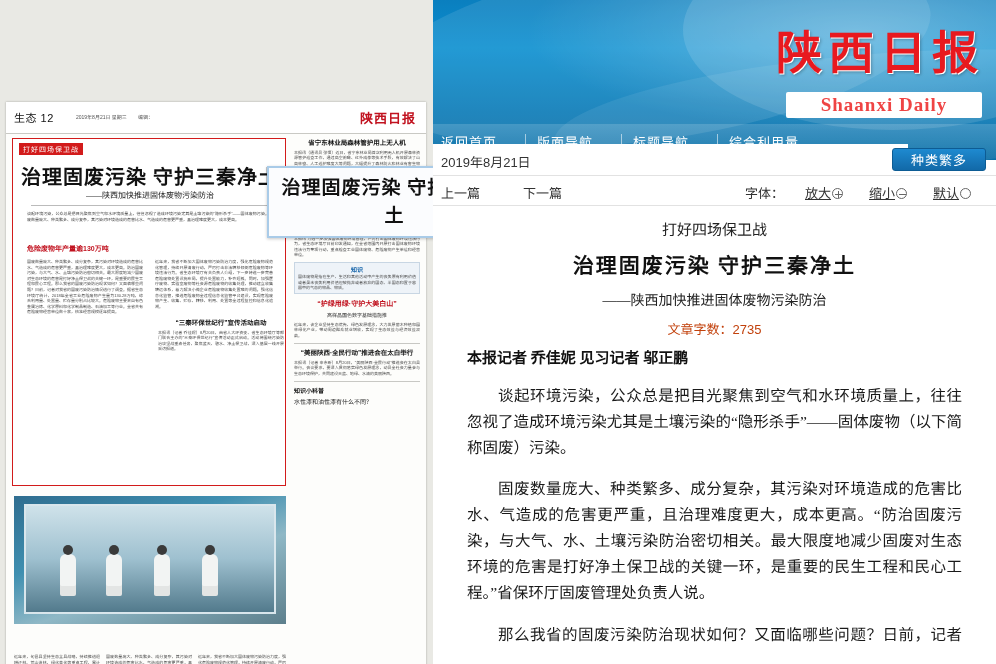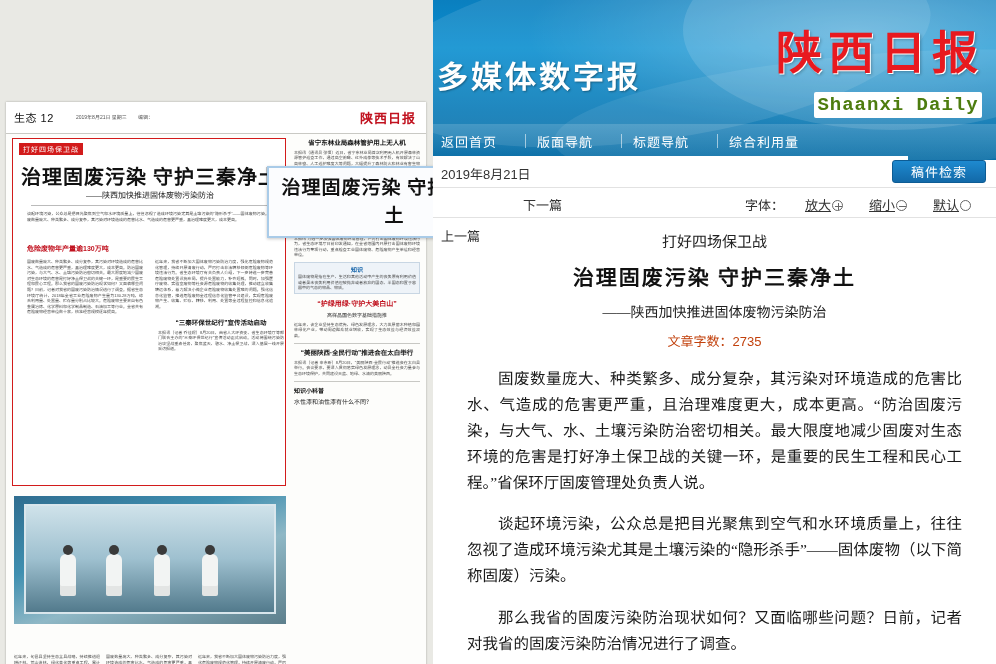--- a/index.html
+++ b/index.html
@@ -208,26 +208,26 @@
   .masthead {
     position: absolute; right: 12px; top: 16px;
     font-family: "Liberation Serif", serif;
     font-size: 46px; font-weight: bold; color: #e8191f;
     letter-spacing: 6px;
     text-shadow: 1px 1px 0 #fff, 2px 2px 3px rgba(0,0,0,.25);
     white-space: nowrap;
   }
   .masthead-en {
     position: absolute; right: 14px; top: 92px;
-    width: 168px; height: 26px;
+    width: 196px; height: 26px;
     background: #ffffff;
     border-radius: 2px;
     display: flex; align-items: center; justify-content: center;
-    font-family: Liberation Mono, monospace;
-    font-size: 19px; font-weight: bold; color: #4d7c0f;
+    font-family: Liberation Serif, serif;
+    font-size: 19px; font-weight: bold; color: #ef4444;
     letter-spacing: 1px;
   }
 
   
   .navrow {
     position: absolute; left: 0; bottom: 0;
     width: 563px; height: 36px;
     background: linear-gradient(180deg, rgba(255,255,255,.16), rgba(255,255,255,0));
   }
   .nav-item {
@@ -237,21 +237,21 @@
     cursor: pointer;
   }
   .nav-sep {
     position: absolute; top: 10px; width: 1px; height: 14px;
     background: rgba(255,255,255,.55);
   }
 
   
   .article-pane {
     position: absolute;
-    left: 433px; top: 156px; width: 475px; height: 504px;
+    left: 433px; top: 144px; width: 475px; height: 504px;
     background: #ffffff;
   }
   .meta-row {
     position: absolute; left: 0; top: 0; width: 563px; height: 32px;
     border-bottom: 1px solid #e2e2e2;
   }
   .meta-date {
     position: absolute; left: 8px; top: 8px;
     font-size: 13px; color: #333;
   }
@@ -265,21 +265,21 @@
     display: flex; align-items: center; justify-content: center;
     letter-spacing: 1px;
     cursor: pointer;
   }
   .tool-row {
     position: absolute; left: 0; top: 32px; width: 563px; height: 30px;
     border-bottom: 1px solid #e2e2e2;
   }
   .tool-prev {
     position: absolute; left: 8px; top: 7px;
-    font-size: 13px; color: #333; cursor: pointer; margin-top: 31px;
+    font-size: 13px; color: #333; cursor: pointer;
   }
   .tool-next {
     position: absolute; left: 90px; top: 7px;
     font-size: 13px; color: #333; cursor: pointer;
   }
   .font-label {
     position: absolute; left: 312px; top: 7px;
     font-size: 13px; color: #333;
   }
   .font-opt {
@@ -416,40 +416,39 @@
     </div>
 
     <div class="callout">治理固废污染  守护三秦净土</div>
   </div>
 
   <div class="banner">
     <div class="banner-swoosh1"></div>
     <div class="banner-swoosh2"></div>
     <div class="banner-swoosh3"></div>
 
-    <div class="banner-title">多媒体数字报</div>
     <div class="masthead">陕西日报</div>
     <div class="masthead-en">Shaanxi Daily</div>
 
     <div class="navrow">
       <div class="nav-item" style="left:8px;">返回首页</div>
       <div class="nav-sep" style="left:92px;"></div>
       <div class="nav-item" style="left:104px;">版面导航</div>
       <div class="nav-sep" style="left:188px;"></div>
       <div class="nav-item" style="left:200px;">标题导航</div>
       <div class="nav-sep" style="left:284px;"></div>
       <div class="nav-item" style="left:296px;">综合利用量</div>
     </div>
   </div>
 
   <div class="article-pane">
 
     <div class="meta-row">
       <div class="meta-date">2019年8月21日</div>
-      <div class="search-btn">稿件检索</div>
+      <div class="search-btn">种类繁多</div>
     </div>
 
     <div class="tool-row">
       <div class="tool-prev">上一篇</div>
       <div class="tool-next">下一篇</div>
       <div class="font-label">字体：</div>
       <div class="font-opt" style="left:372px;">
         <span>放大</span><span class="circ plus"></span>
       </div>
       <div class="font-opt" style="left:436px;">
@@ -458,20 +457,21 @@
       <div class="font-opt" style="left:500px;">
         <span>默认</span><span class="circ"></span>
       </div>
     </div>
 
     <div class="article-body">
       <div class="a-kicker">打好四场保卫战</div>
       <div class="a-title">治理固废污染  守护三秦净土</div>
       <div class="a-sub">——陕西加快推进固体废物污染防治</div>
       <div class="a-count">文章字数：2735</div>
+      <div class="a-byline">本报记者 乔佳妮 见习记者 邬正鹏</div>
+      <p class="a-p">谈起环境污染，公众总是把目光聚焦到空气和水环境质量上，往往忽视了造成环境污染尤其是土壤污染的“隐形杀手”——固体废物（以下简称固废）污染。</p>
       <p class="a-p">固废数量庞大、种类繁多、成分复杂，其污染对环境造成的危害比水、气造成的危害更严重，且治理难度更大，成本更高。“防治固废污染，与大气、水、土壤污染防治密切相关。最大限度地减少固废对生态环境的危害是打好净土保卫战的关键一环，是重要的民生工程和民心工程。”省保环厅固废管理处负责人说。</p>
-      <p class="a-p">谈起环境污染，公众总是把目光聚焦到空气和水环境质量上，往往忽视了造成环境污染尤其是土壤污染的“隐形杀手”——固体废物（以下简称固废）污染。</p>
       <p class="a-p">那么我省的固废污染防治现状如何？又面临哪些问题？日前，记者对我省的固废污染防治情况进行了调查。</p>
 
     </div>
   </div>
 
 </div>
 
 </body></html>

